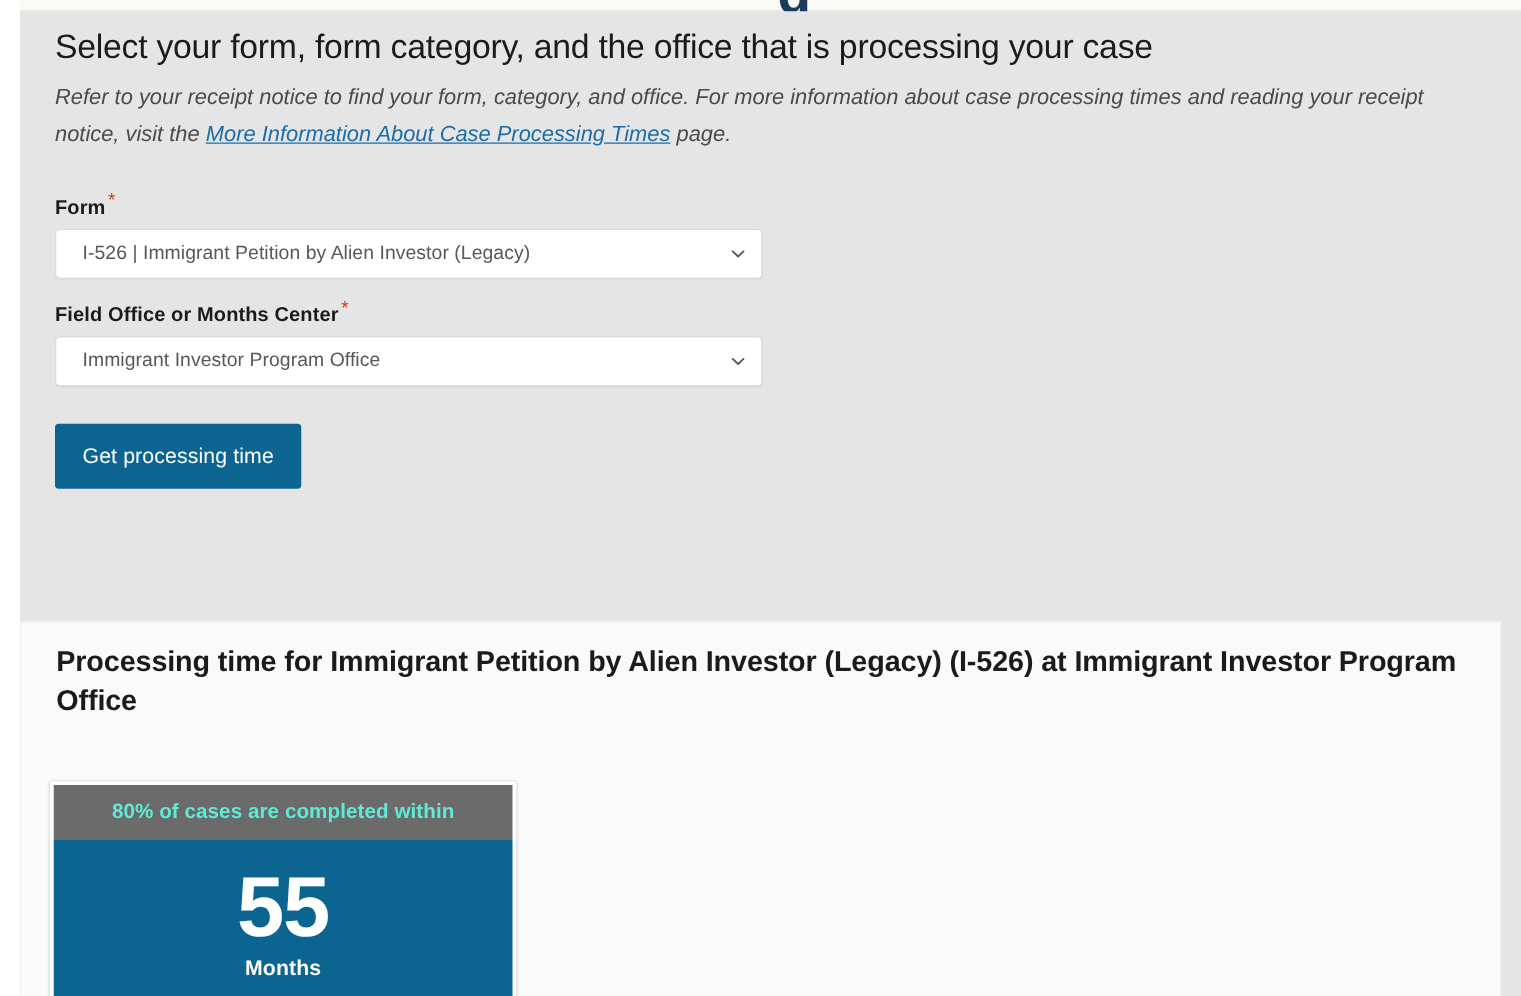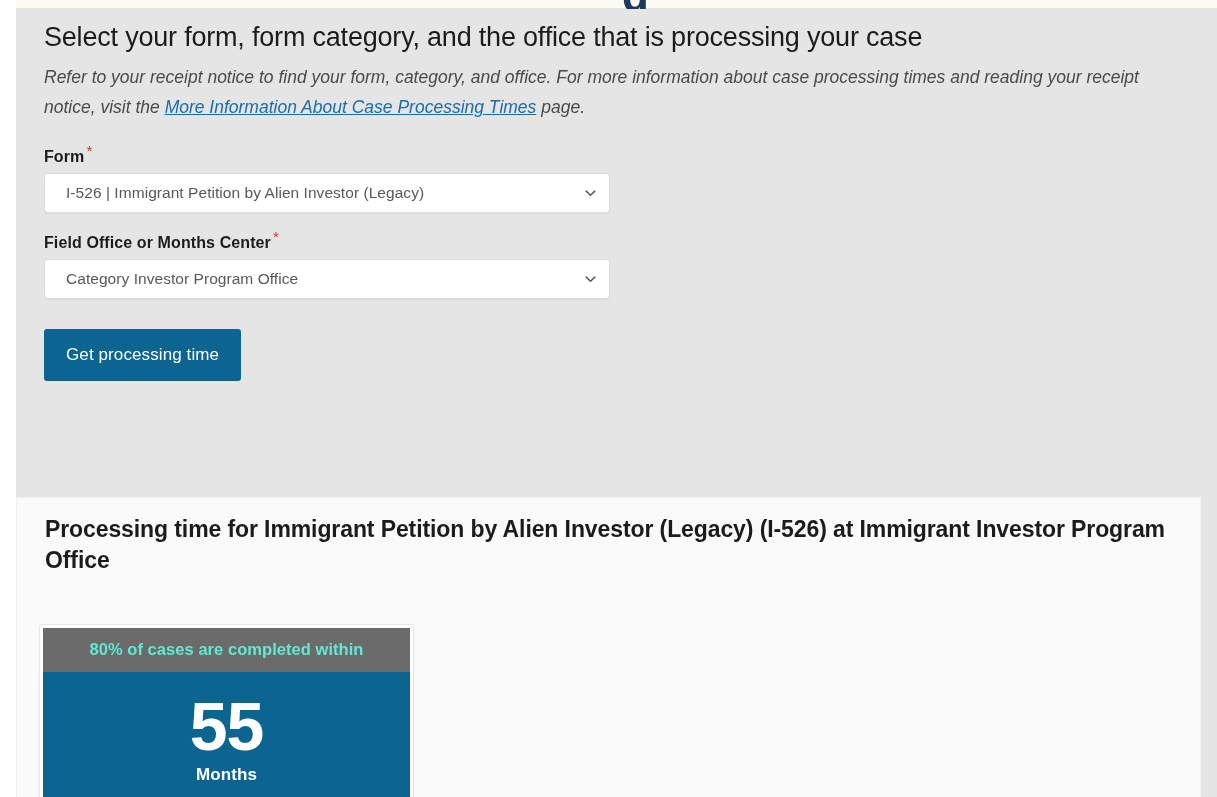--- a/index.html
+++ b/index.html
@@ -71,21 +71,21 @@
     font-size: 17.5px;
     font-style: italic;
     color: #4a4a4a;
     line-height: 1.72;
   }
   p.section-sub a {
     color: #1b6ca8;
     text-decoration: underline;
   }
 
-  .form-area { padding: 0 0 0 28px; margin-top: 26px; }
+  .form-area { padding: 0 0 0 28px; margin-top: 36px; }
 
   .field { margin-bottom: 21px; }
   .field-label {
     display: block;
     font-size: 16px;
     font-weight: 700;
     color: #1b1b1b;
     margin-bottom: 7px;
     letter-spacing: 0.1px;
   }
@@ -247,21 +247,21 @@
         </div>
       </div>
 
 
       <div class="field">
         <label class="field-label">
           <span>Field Office or Months Center</span><span class="req">*</span>
         </label>
         <div class="select-wrap">
           <div class="select-box">
-            <span class="select-text">Category Investor Program Office</span>
+            <span class="select-text">Immigrant Investor Program Office</span>
           </div>
           <span class="chevron">
             <svg width="13" height="13" viewBox="0 0 13 13">
                 <path d="M2.2 4.6 L6.5 8.7 L10.8 4.6" fill="none" stroke="#58585b" stroke-width="1.5" stroke-linecap="round" stroke-linejoin="round"></path>
               </svg>
           </span>
         </div>
       </div>
 
       <button class="btn-primary">Get processing time</button>

